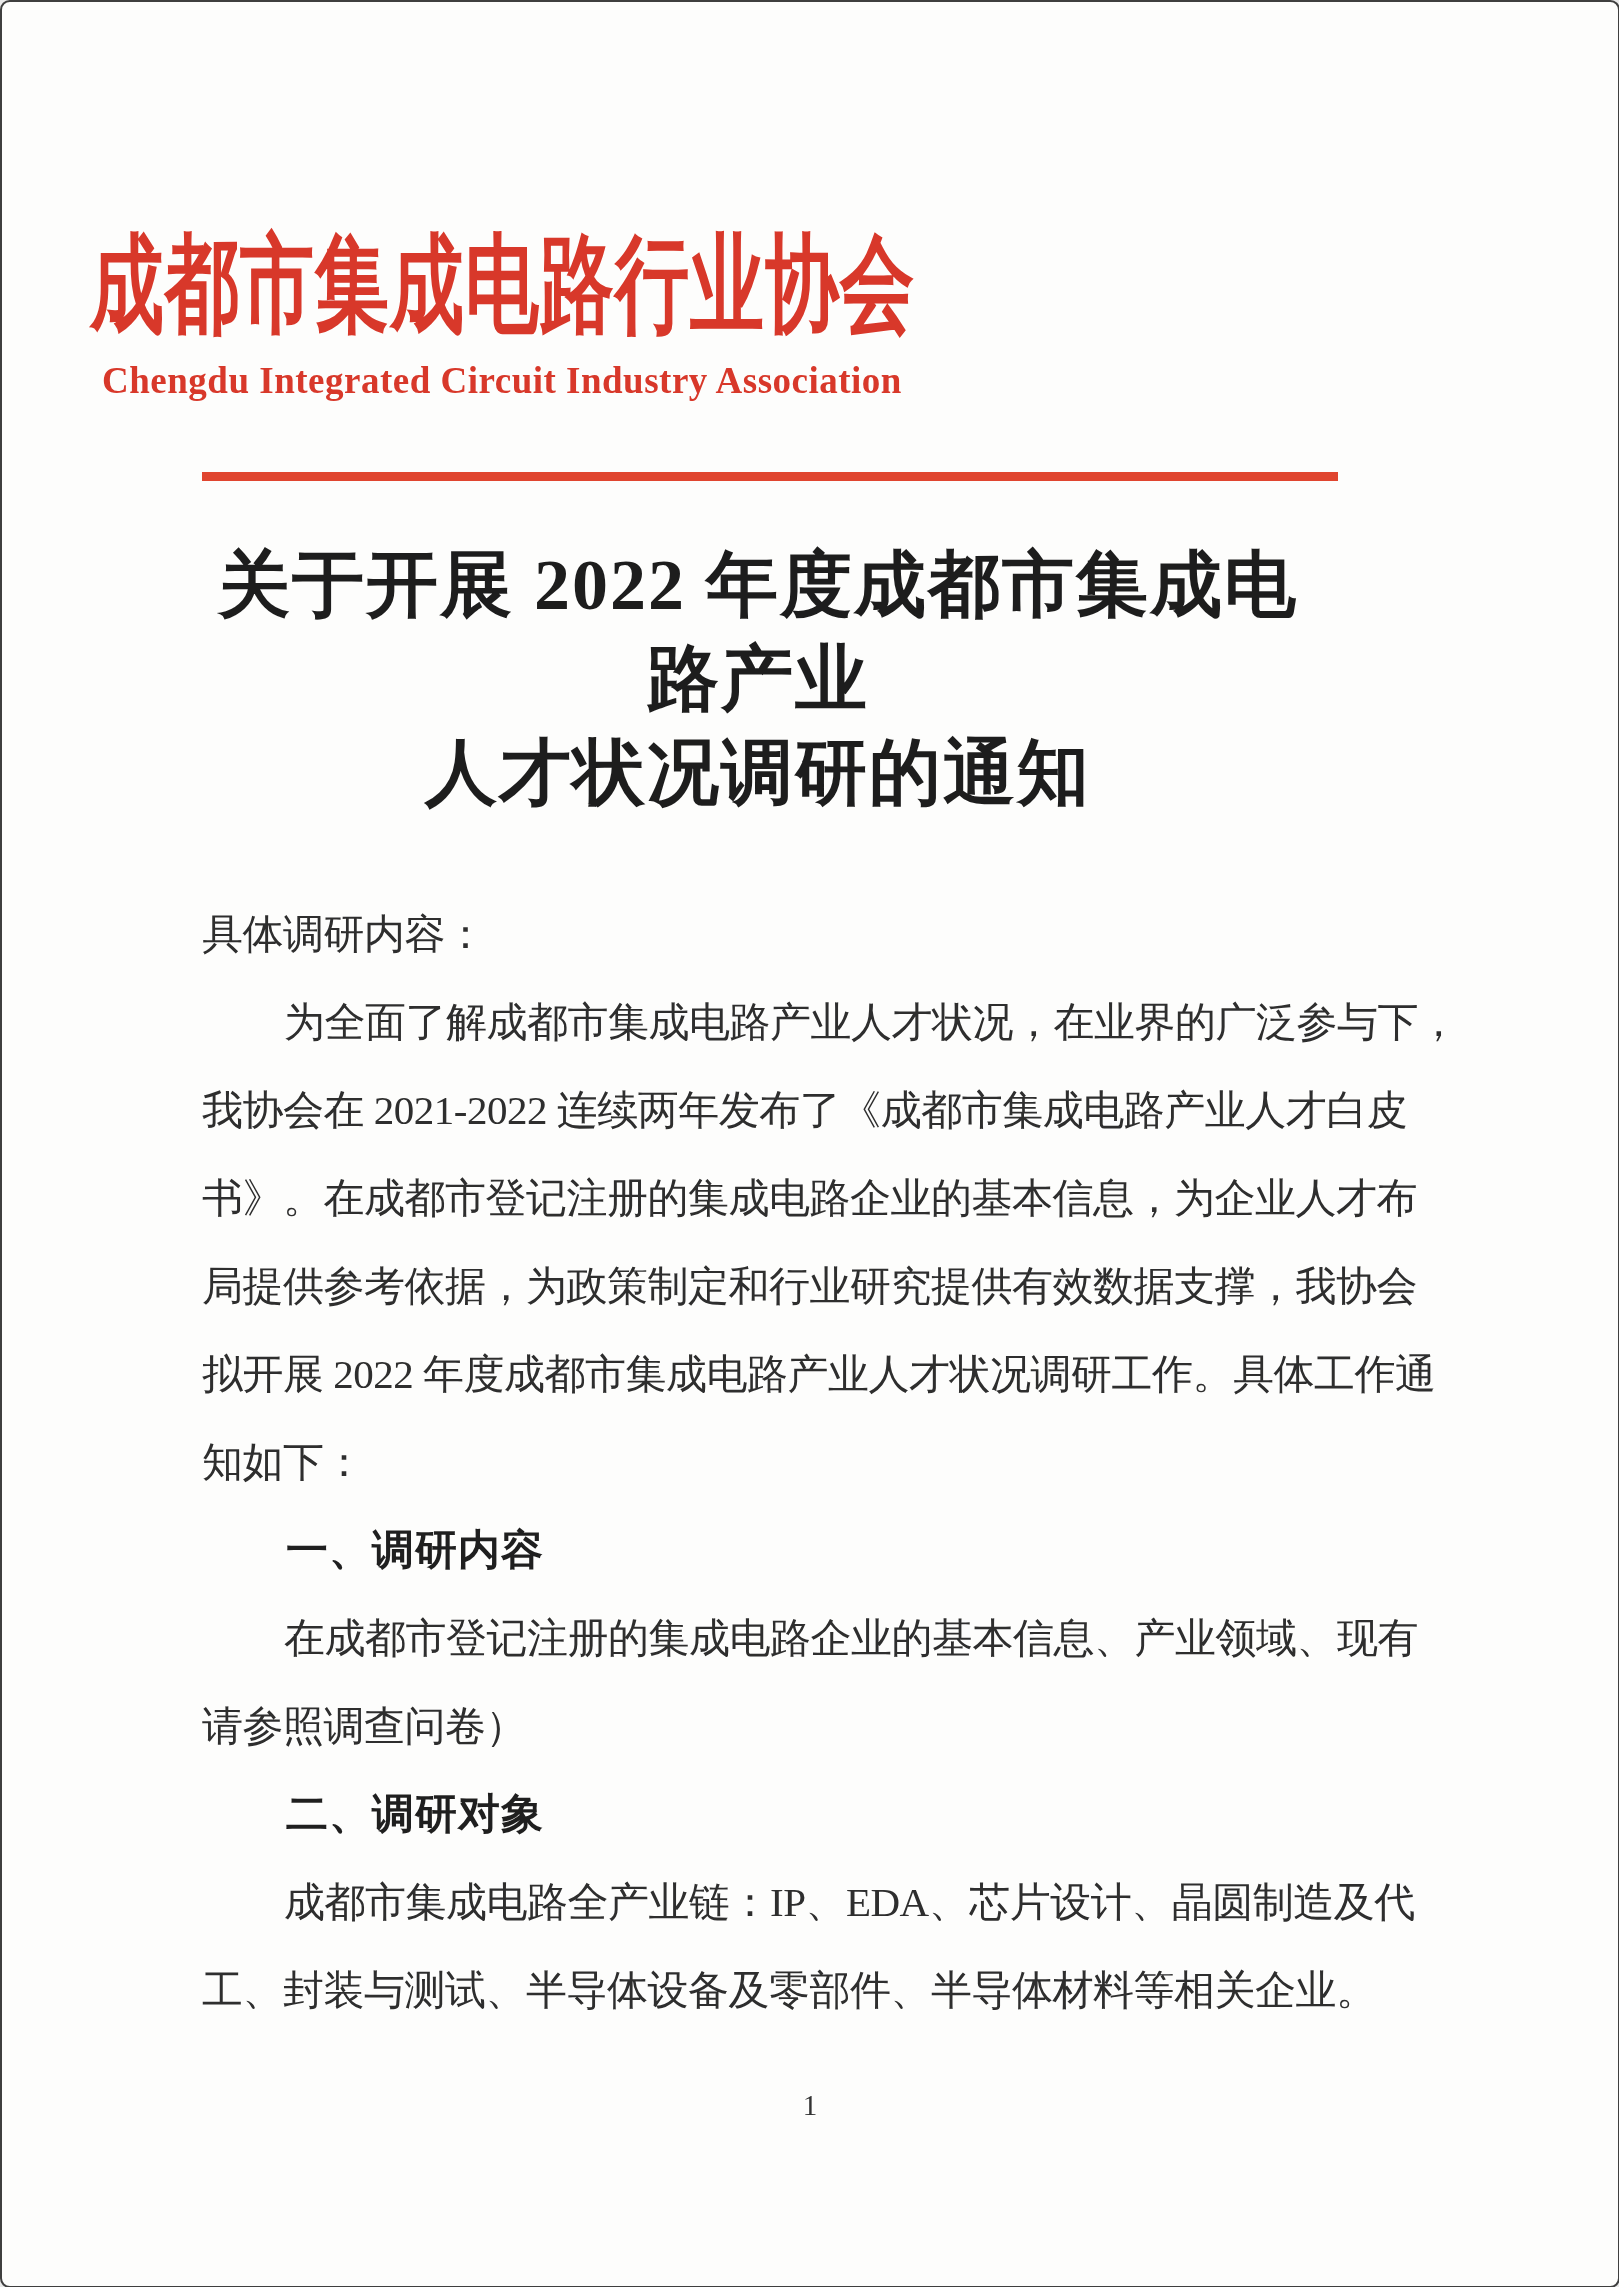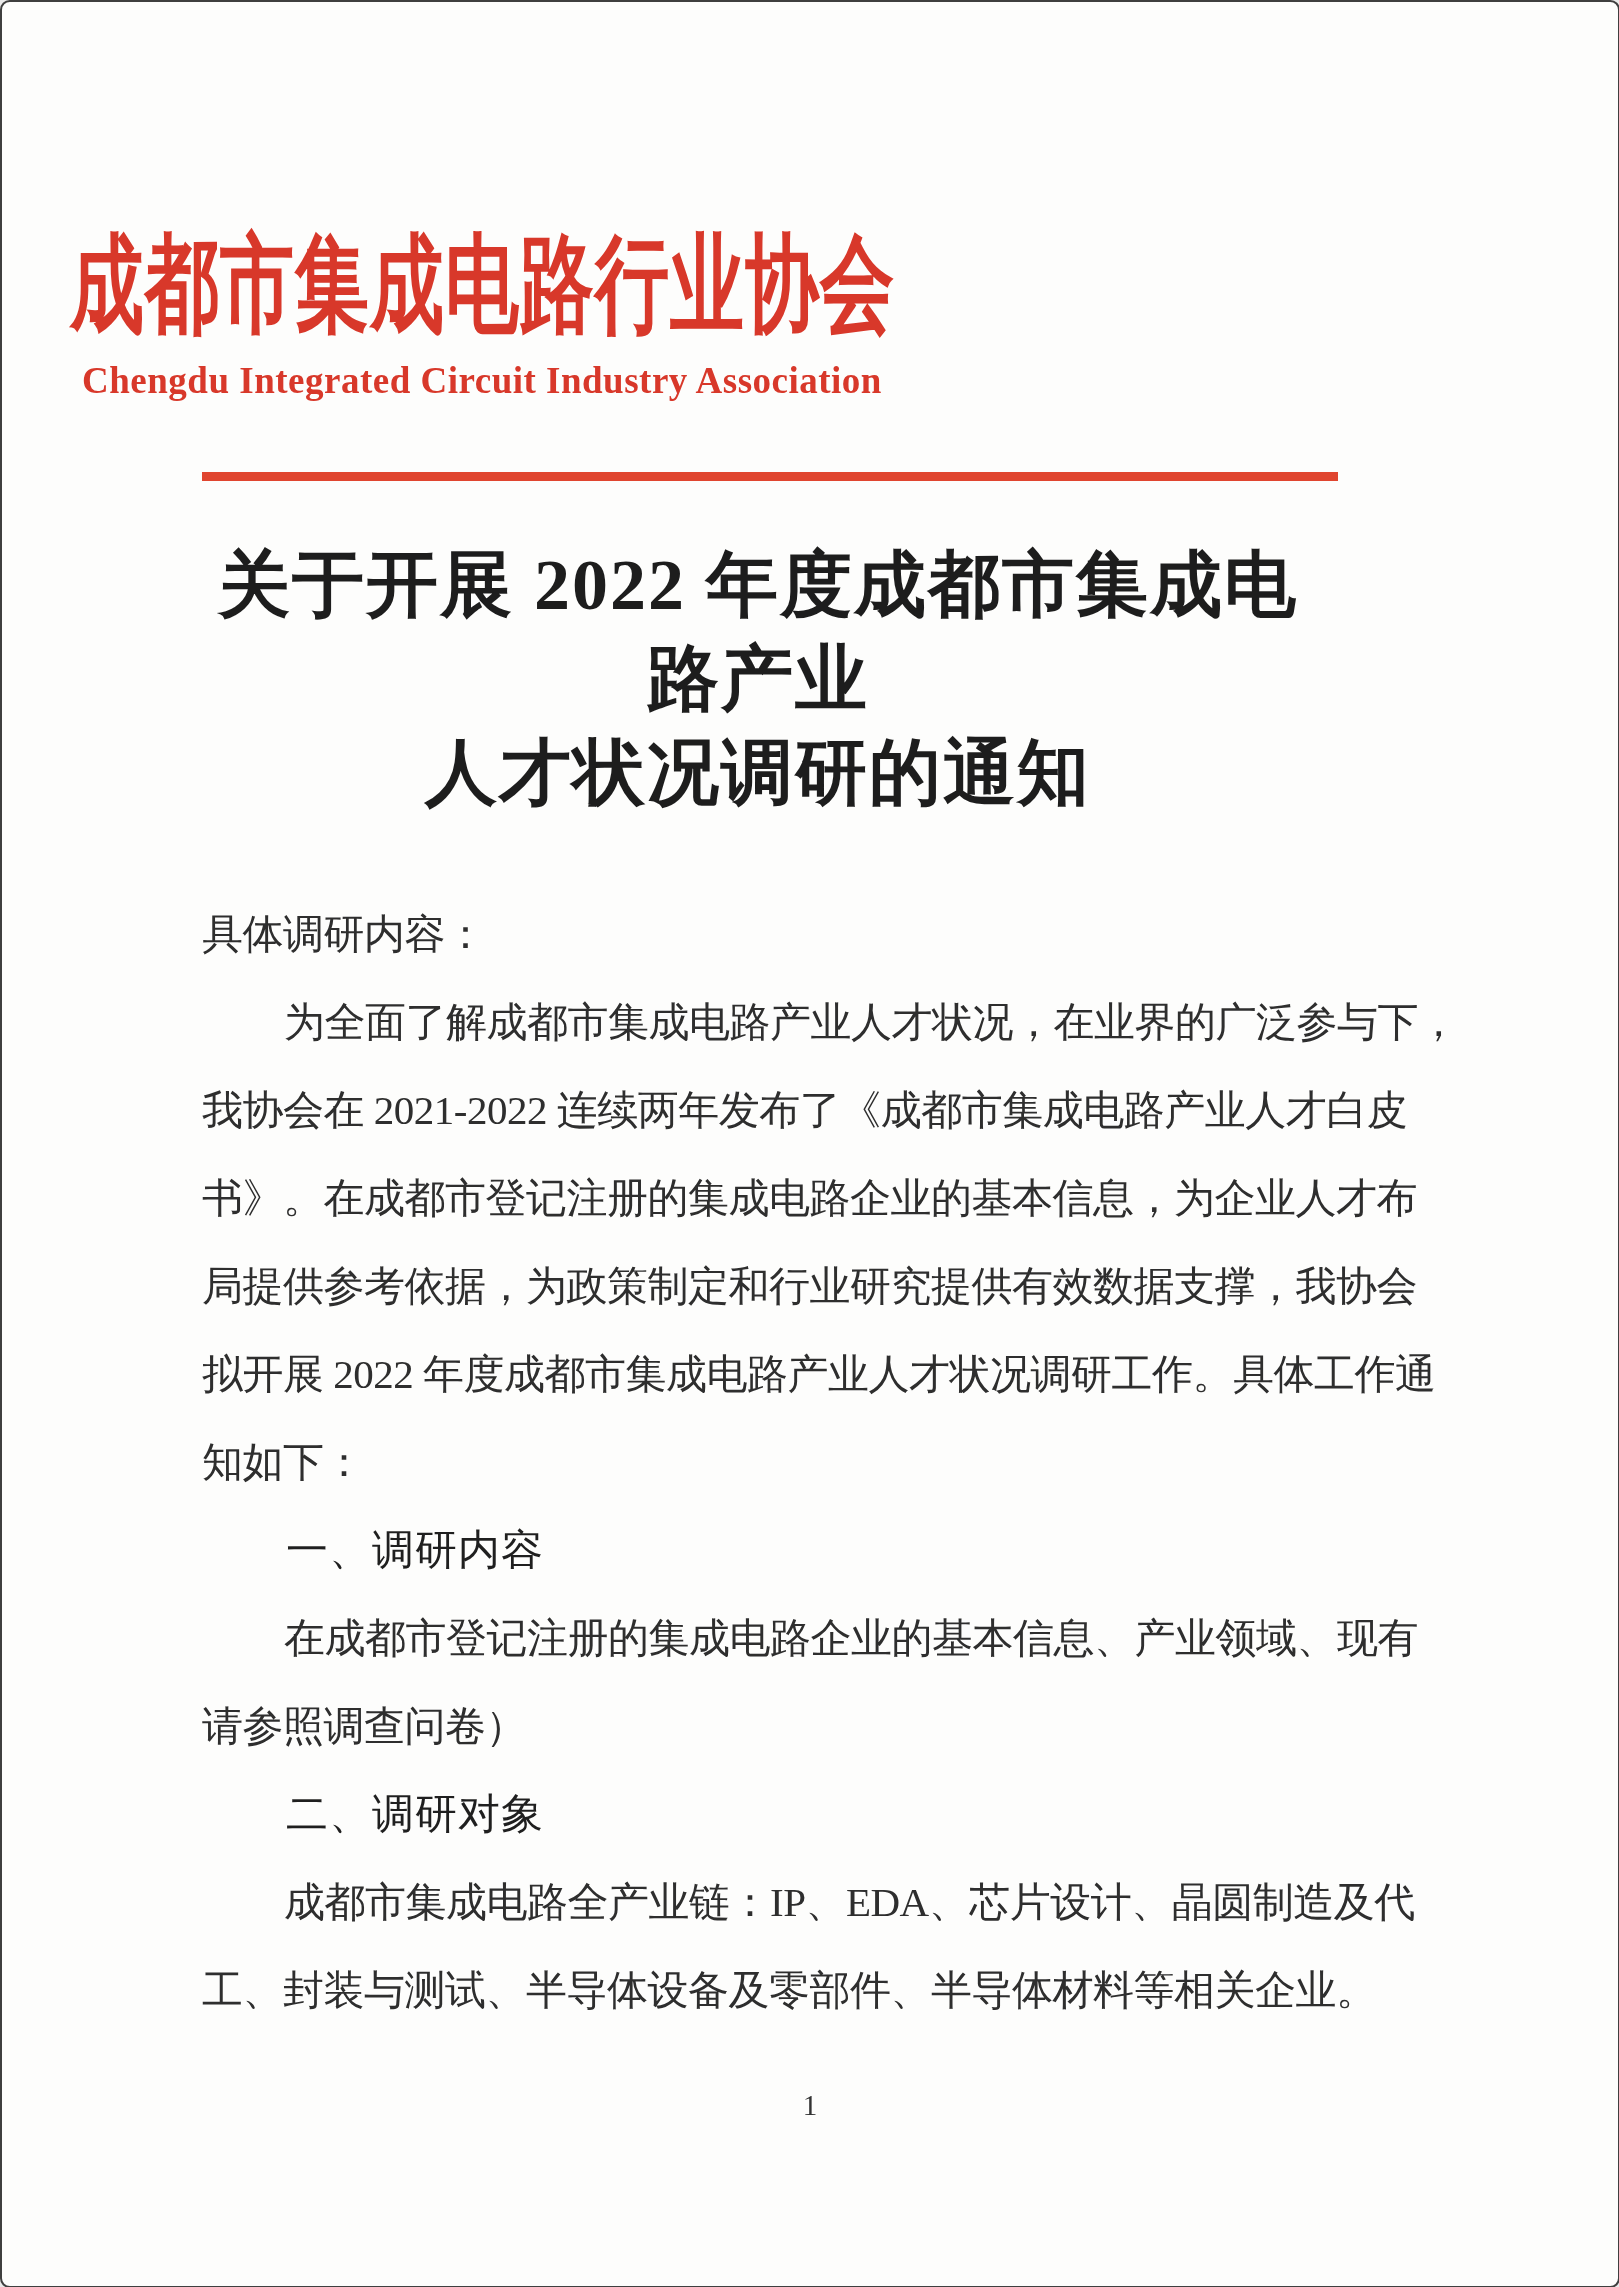--- a/index.html
+++ b/index.html
@@ -9,21 +9,21 @@
     width:1620px; height:2288px;
     background:#fdfdfc;
     border:2px solid #3f3f3f;
     border-radius:9.8px;
     overflow:hidden;
     font-family:"Liberation Serif","DejaVu Serif",serif;
   }
   
   .letterhead {
     padding-top:219px;
-    margin-left:68px;
+    margin-left:88px;
     width:824px;
     text-align:center;
   }
   .org-cn {
     color:var(--accent_red);
     font-size:74px;
     font-weight:bold;
     line-height:1.2;
     letter-spacing:1px;
     white-space:nowrap;
@@ -64,21 +64,21 @@
     width:1263px;
     color:var(--body_text);
     font-size:41px;
     line-height:88px;
     letter-spacing:-0.5px;
   }
   .line { white-space:nowrap; }
   .indent { text-indent:2em; }
   .heading {
     font-family:"Liberation Sans","DejaVu Sans",sans-serif;
-    font-weight:normal;
+    font-weight:bold;
     font-size:42px;
     color:#1f1f1f;
     text-indent:2em;
     letter-spacing:1px;
   }
   
   .page-number {
     position:absolute;
     left:0; right:0;
     bottom:164px;

